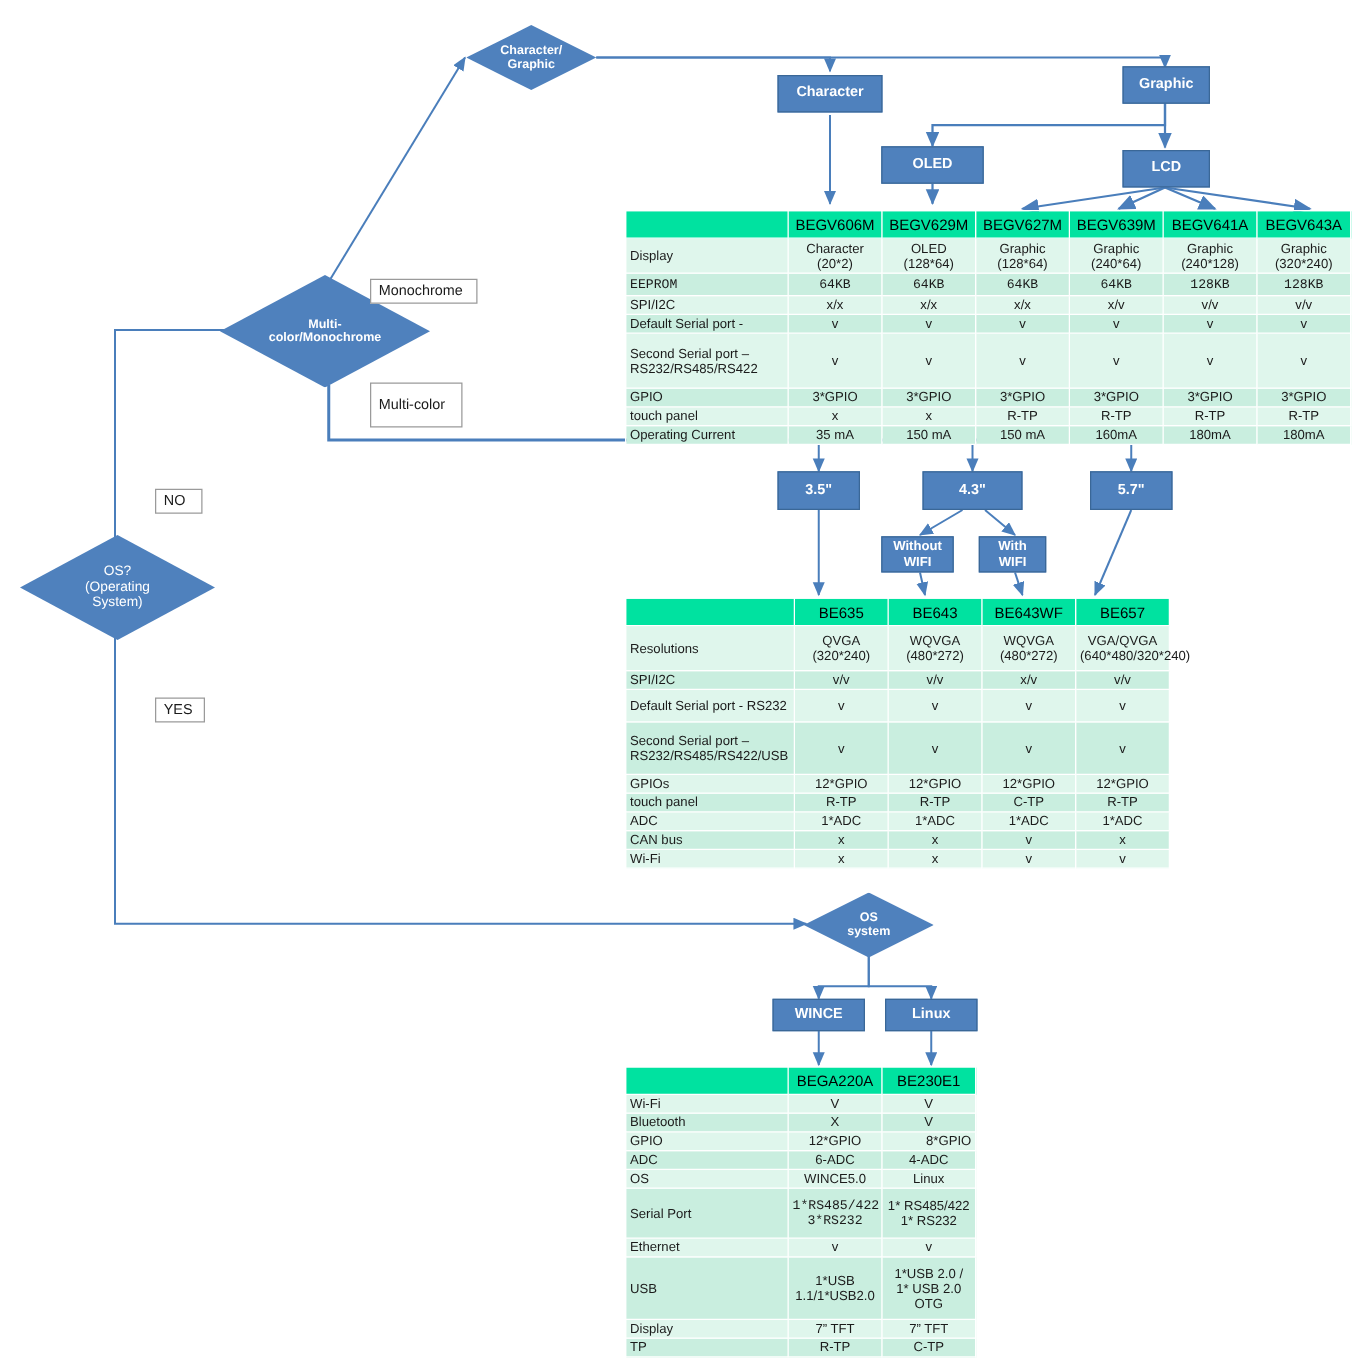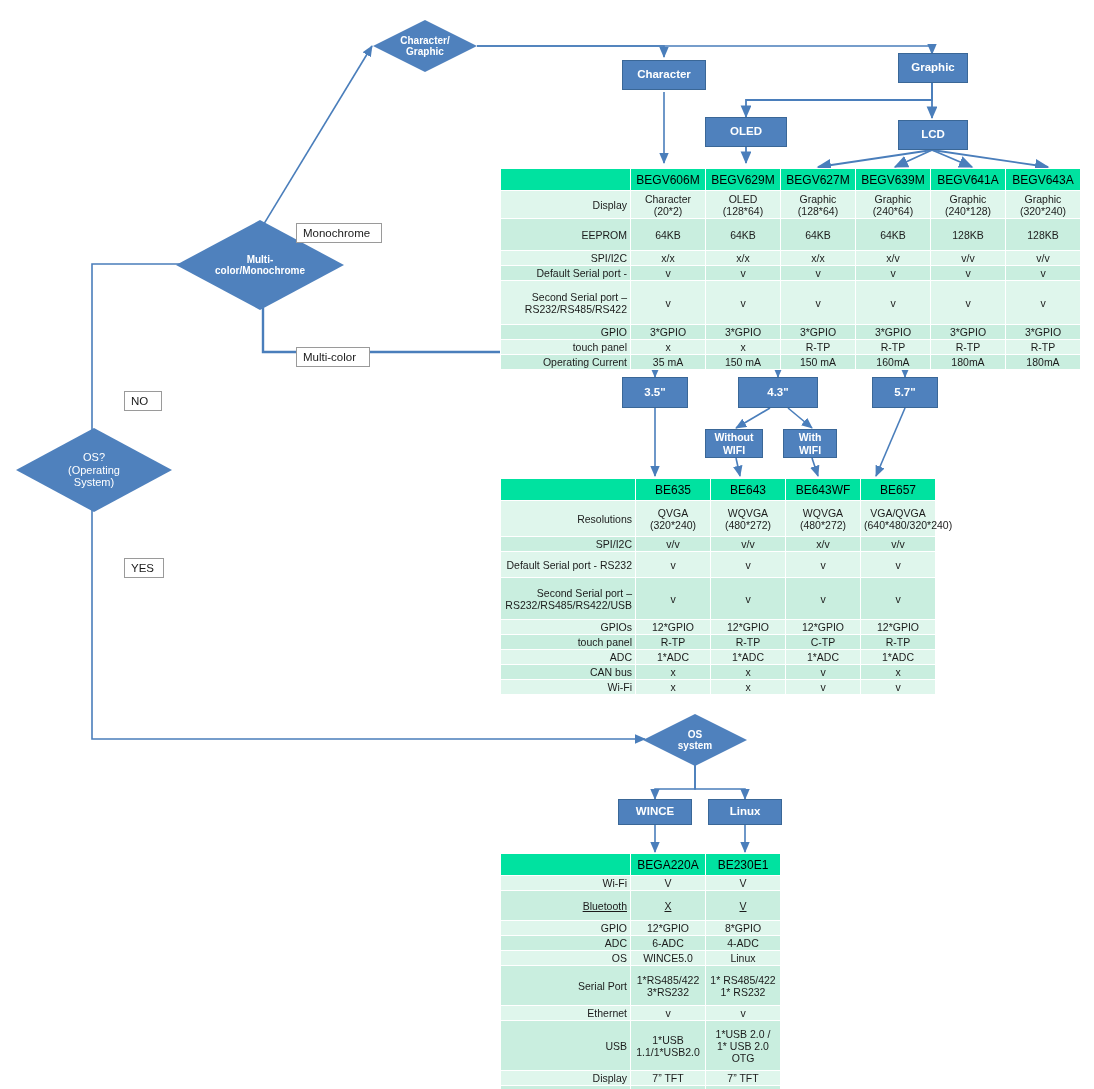--- a/index.html
+++ b/index.html
@@ -28,21 +28,21 @@
         color:#1a1a1a;font-size:11.5px;display:flex;align-items:center;
         padding-left:6px;box-sizing:border-box;}
 
   
   .tbl{position:absolute;border-collapse:collapse;table-layout:fixed;
        font-size:10.5px;color:#1b1b1b;}
   .tbl td,.tbl th{border:1px solid #ffffff;padding:1px 3px;vertical-align:middle;
        box-sizing:border-box;font-weight:normal;}
   .tbl th{background:#00E2A0;color:#000;font-size:12px;text-align:center;height:22px;}
   .tbl th.blank{background:#00E2A0;}
-  .tbl td.rowhdr{text-align:right;}
+  .tbl td.rowhdr{text-align:left;}
   .tbl td.val{text-align:center;}
   .tbl tr.r0 td{background:#DFF6EC;}
   .tbl tr.r1 td{background:#C9EEDF;}
 </style>
 </head>
 <body>
 
 <div id="stage">
 
   <svg class="conn" viewBox="0 0 1094 1089">
@@ -141,21 +141,21 @@
 
   <div class="pbox small" style="left:705px;top:429px;width:58px;height:29px;white-space:pre-line;">Without
 WIFI</div>
   <div class="pbox small" style="left:783px;top:429px;width:54px;height:29px;white-space:pre-line;">With
 WIFI</div>
 
   <div class="pbox" style="left:618px;top:799px;width:74px;height:26px;">WINCE</div>
   <div class="pbox" style="left:708px;top:799px;width:74px;height:26px;">Linux</div>
 
   <div class="abox" style="left:296px;top:223px;width:86px;height:20px;">Monochrome</div>
-  <div class="abox" style="left:296px;top:306px;width:74px;height:20px;margin-top:41px;">Multi-color</div>
+  <div class="abox" style="left:296px;top:306px;width:74px;height:36px;">Multi-color</div>
   <div class="abox" style="left:124px;top:391px;width:38px;height:20px;">NO</div>
   <div class="abox" style="left:124px;top:558px;width:40px;height:20px;">YES</div>
 
   <table class="tbl" id="tbl1" style="left:500px;top:168px;width:580px;">
     <colgroup>
         <col style="width:130px">
         <col style="width:75px">
         <col style="width:75px">
         <col style="width:75px">
         <col style="width:75px">
@@ -182,21 +182,21 @@
 (128*64)</td>
           <td class="val" style="white-space: pre-line;">Graphic
 (128*64)</td>
           <td class="val" style="white-space: pre-line;">Graphic
 (240*64)</td>
           <td class="val" style="white-space: pre-line;">Graphic
 (240*128)</td>
           <td class="val" style="white-space: pre-line;">Graphic
 (320*240)</td>
         </tr>
-        <tr class="r1" style="height: 32px;">
+        <tr class="r1" style="height: 18px; font-family: Liberation Mono, monospace;">
           <td class="rowhdr">EEPROM</td>
           <td class="val" style="white-space: pre-line;">64KB</td>
           <td class="val" style="white-space: pre-line;">64KB</td>
           <td class="val" style="white-space: pre-line;">64KB</td>
           <td class="val" style="white-space: pre-line;">64KB</td>
           <td class="val" style="white-space: pre-line;">128KB</td>
           <td class="val" style="white-space: pre-line;">128KB</td>
         </tr>
         <tr class="r0" style="height: 15px;">
           <td class="rowhdr">SPI/I2C</td>
@@ -355,43 +355,43 @@
           <th class="">BEGA220A</th>
           <th class="">BE230E1</th>
         </tr>
       </thead>
     <tbody>
         <tr class="r0" style="height: 15px;">
           <td class="rowhdr">Wi-Fi</td>
           <td class="val" style="white-space: pre-line;">V</td>
           <td class="val" style="white-space: pre-line;">V</td>
         </tr>
-        <tr class="r1" style="height: 30px; text-decoration: underline;">
+        <tr class="r1" style="height: 15px;">
           <td class="rowhdr">Bluetooth</td>
           <td class="val" style="white-space: pre-line;">X</td>
           <td class="val" style="white-space: pre-line;">V</td>
         </tr>
         <tr class="r0" style="height: 15px;">
           <td class="rowhdr">GPIO</td>
           <td class="val" style="white-space: pre-line;">12*GPIO</td>
-          <td class="val" style="white-space: pre-line;">8*GPIO</td>
+          <td class="val" style="white-space: pre-line; text-align: right;">8*GPIO</td>
         </tr>
         <tr class="r1" style="height: 15px;">
           <td class="rowhdr">ADC</td>
           <td class="val" style="white-space: pre-line;">6-ADC</td>
           <td class="val" style="white-space: pre-line;">4-ADC</td>
         </tr>
         <tr class="r0" style="height: 15px;">
           <td class="rowhdr">OS</td>
           <td class="val" style="white-space: pre-line;">WINCE5.0</td>
           <td class="val" style="white-space: pre-line;">Linux</td>
         </tr>
         <tr class="r1" style="height: 40px;">
           <td class="rowhdr">Serial Port</td>
-          <td class="val" style="white-space: pre-line;">1*RS485/422
+          <td class="val" style="white-space: pre-line; font-family: Liberation Mono, monospace;">1*RS485/422
 3*RS232</td>
           <td class="val" style="white-space: pre-line;">1* RS485/422
 1* RS232</td>
         </tr>
         <tr class="r0" style="height: 15px;">
           <td class="rowhdr">Ethernet</td>
           <td class="val" style="white-space: pre-line;">v</td>
           <td class="val" style="white-space: pre-line;">v</td>
         </tr>
         <tr class="r1" style="height: 50px;">

